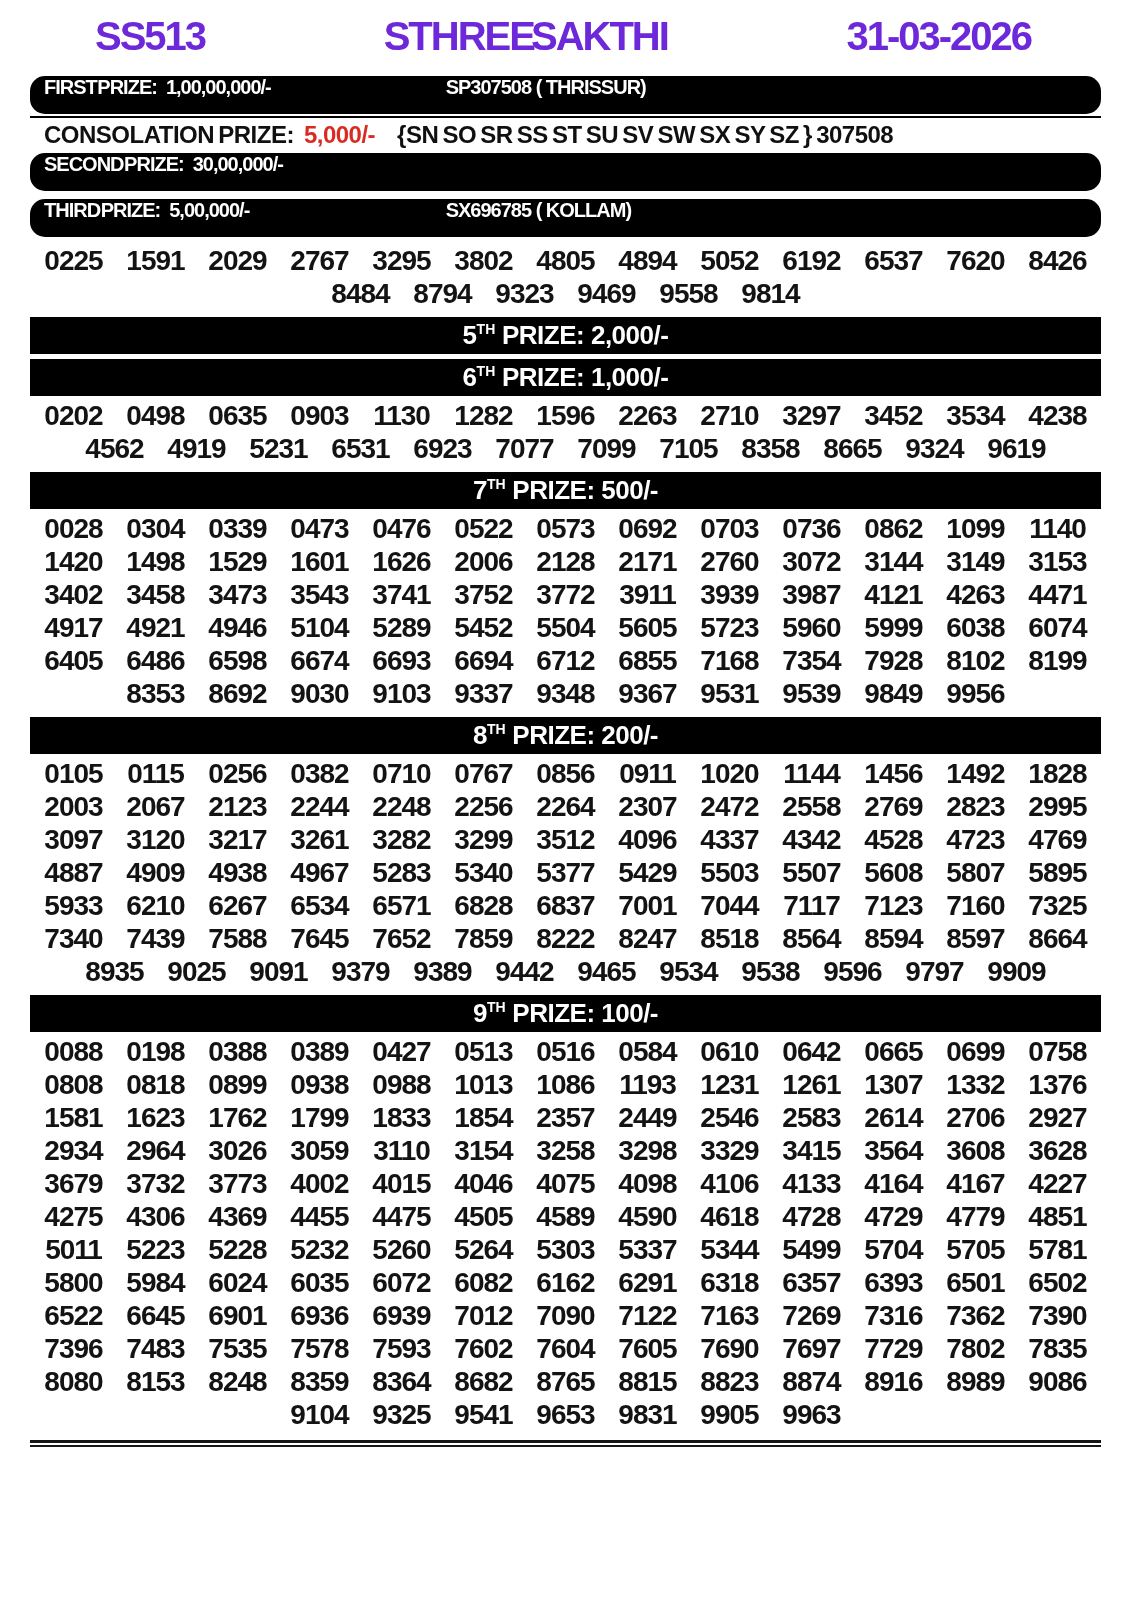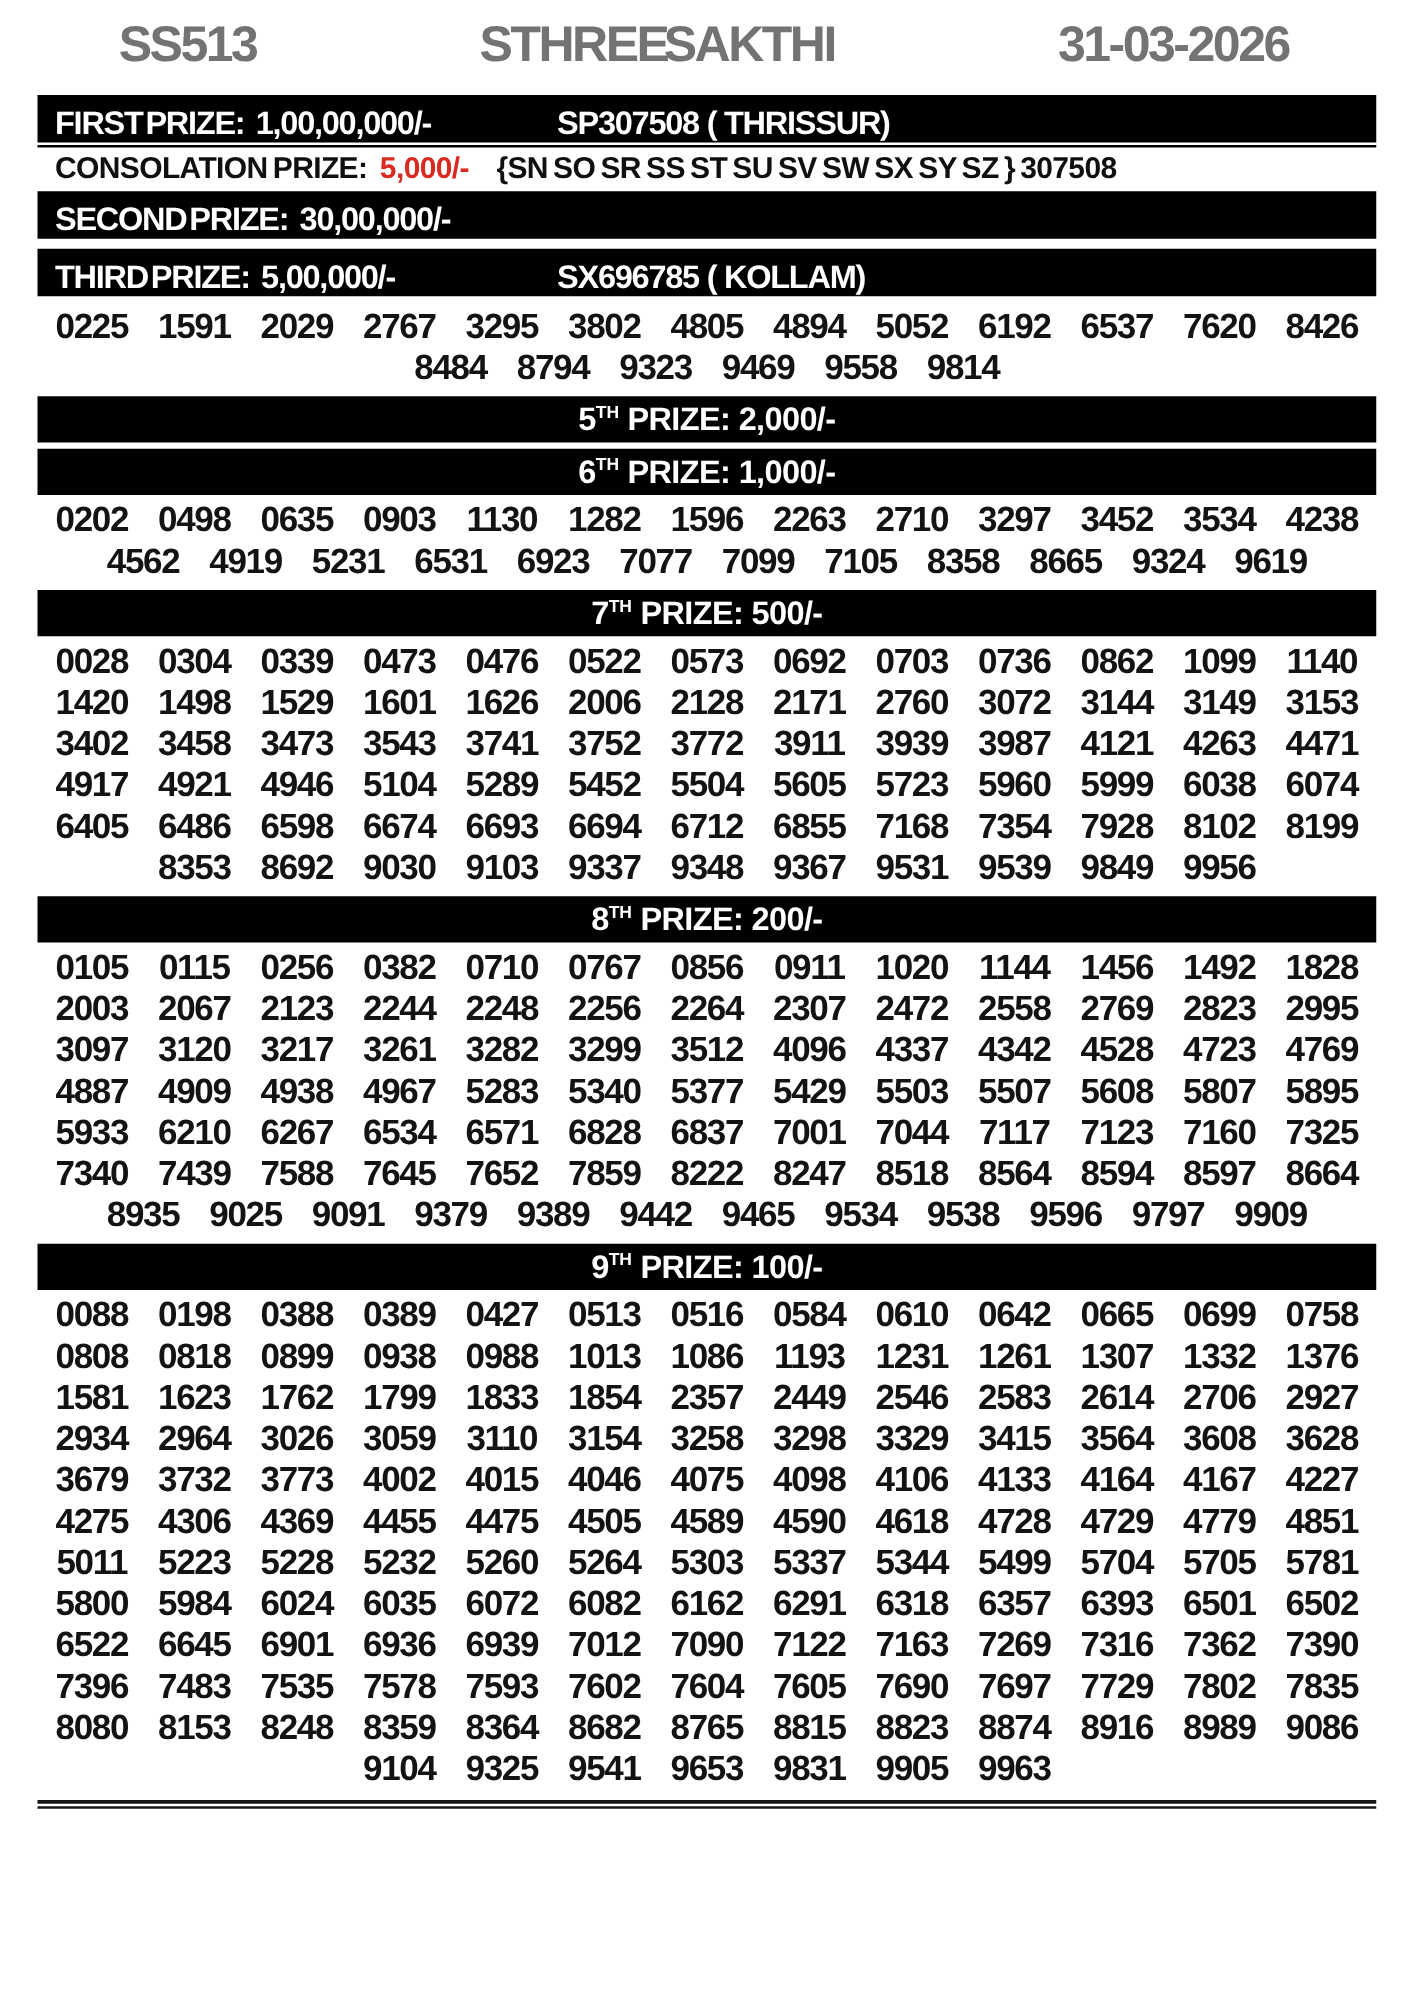--- a/index.html
+++ b/index.html
@@ -3,30 +3,30 @@
 <meta charset="utf-8">
 <style>
   html,body{margin:0;padding:0;background:#fff;}
   body{width:1131px;height:1600px;overflow:hidden;color:#111;
        font-family:"Liberation Sans","DejaVu Sans",sans-serif;-webkit-font-smoothing:antialiased;}
   .page{width:1131px;height:1600px;position:relative;background:#fff;}
 
   
   .titlebar{display:flex;justify-content:space-between;align-items:flex-start;
             padding:14px 100px 0 95px;height:76px;box-sizing:border-box;}
-  .titlebar span{font-weight:bold;font-size:40px;letter-spacing:-2px;color:#737373;}
+  .titlebar span{font-weight:bold;font-size:40px;letter-spacing:-2px;color:#6d28d9;}
   .title-mid{word-spacing:-12px;}
 
   
   .wrap{margin:0 30px;width:1071px;}
 
   
   .band{background:#000;color:#fff;font-weight:bold;box-sizing:border-box;}
-  .top-prize{height:38px;display:flex;align-items:flex-end;font-size:26px;
-             letter-spacing:-1px;word-spacing:-4px;padding-left:14px;}
+  .top-prize{height:38px;display:flex;align-items:flex-start;font-size:20px;
+             letter-spacing:-1px;word-spacing:-4px;padding-left:14px;border-radius:15px;}
   .tp-left{width:38%;white-space:nowrap;}
   .tp-amount{margin-left:9px;}
   .tp-ticket{white-space:nowrap;word-spacing:0;}
 
   .consolation{height:33px;display:flex;align-items:center;background:#fff;color:#101010;
                font-weight:bold;font-size:24px;letter-spacing:-0.5px;word-spacing:-2px;
                padding-left:14px;border-top:2px solid #000;margin-top:2px;}
   .consolation .c-amount{margin:0 10px;}
   .consolation .c-series{margin-left:12px;letter-spacing:-0.5px;}
 

